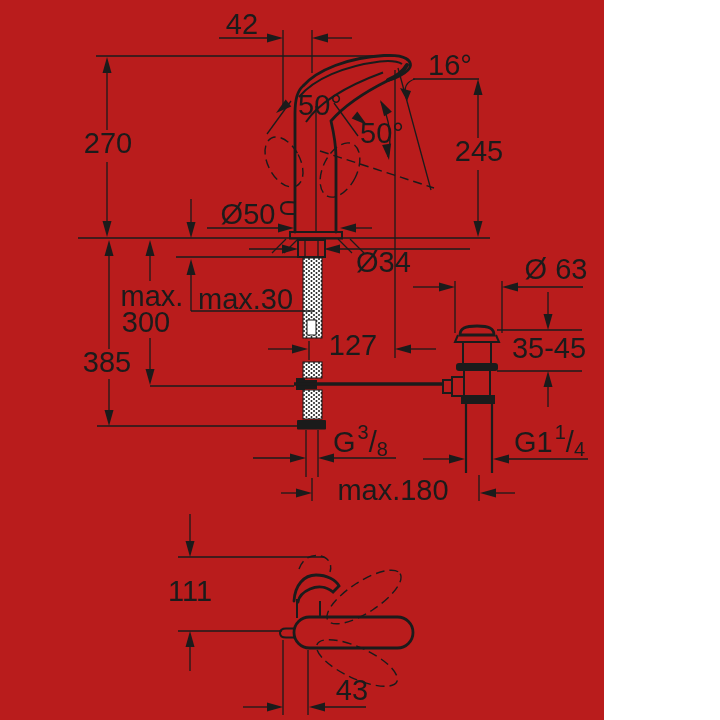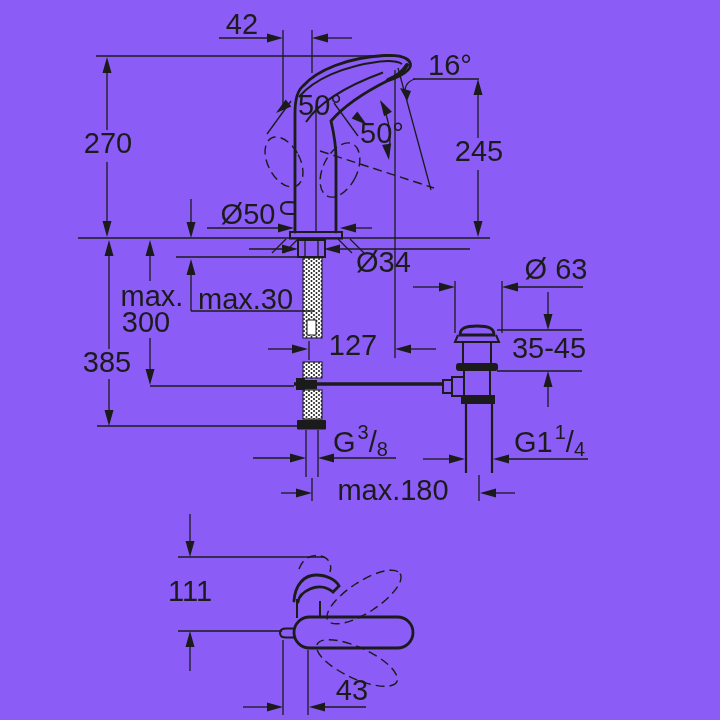--- a/index.html
+++ b/index.html
@@ -1,16 +1,16 @@
 <!DOCTYPE html>
 <html><head>
 <meta charset="utf-8">
 <style>
   html,body{margin:0;padding:0;background:#ffffff;}
-  .stage{width:720px;height:720px;background:#8b5cf6;position:relative;overflow:hidden;}
+  .stage{width:604px;height:720px;background:#b91c1c;position:relative;overflow:hidden;}
   svg{display:block;}
   text{font-family:"Liberation Sans","DejaVu Sans",sans-serif;fill:#1b1b1b;font-size:29px;}
   .thin{stroke:#1b1b1b;stroke-width:1.3;fill:none;}
   .med{stroke:#1b1b1b;stroke-width:2;fill:none;}
   .thick{stroke:#1b1b1b;stroke-width:2.8;fill:none;stroke-linecap:round;}
   .xthick{stroke:#1b1b1b;stroke-width:4;fill:none;stroke-linecap:round;}
   .dash{stroke:#1b1b1b;stroke-width:1.4;fill:none;stroke-dasharray:9 5;}
   .arr{fill:#1b1b1b;stroke:none;}
   .dark{fill:#1b1b1b;stroke:none;}
 </style>

